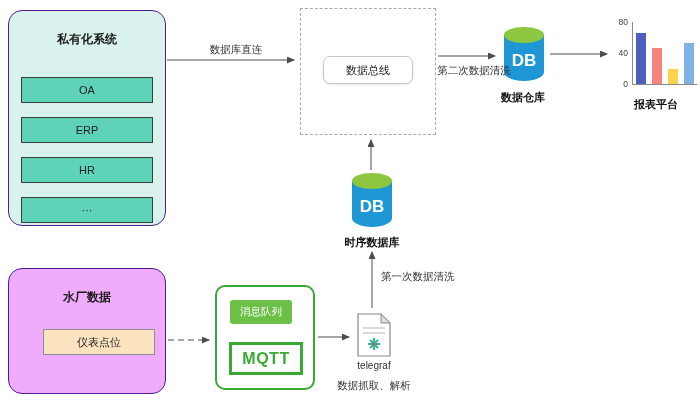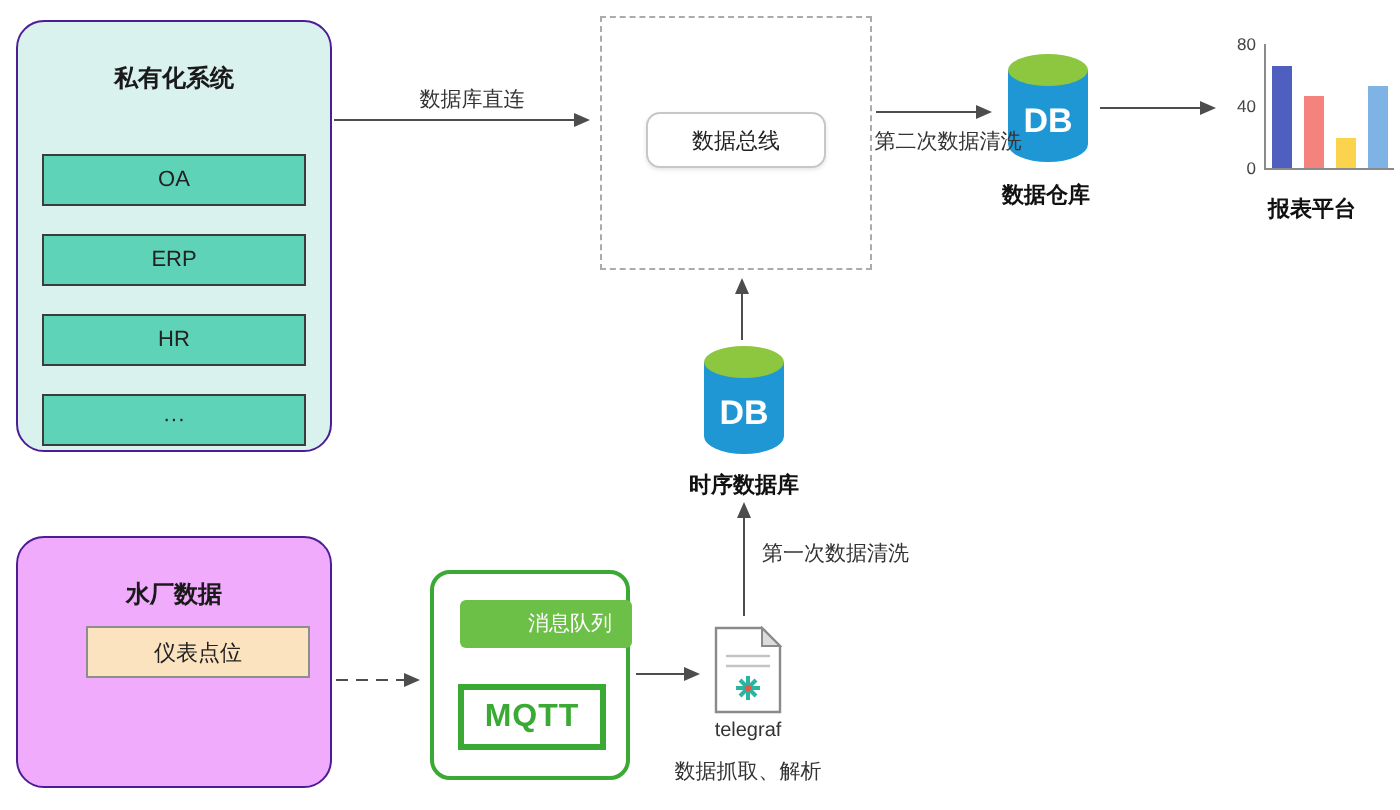--- a/index.html
+++ b/index.html
@@ -38,21 +38,21 @@
   }
 
   .node-label { position:absolute; text-align:center; font-weight:bold; font-size:11px; color:#111; }
   .edge-label { position:absolute; font-size:10.5px; color:#333; white-space:nowrap; }
 
   
   .mqtt-box { position:absolute; left:215px; top:285px; width:100px; height:105px;
     border:2.5px solid #3aaa35; border-radius:10px; background:#fff; box-sizing:border-box; }
   .mqtt-queue { position:absolute; left:13px; top:13px; width:62px; height:24px;
     background:#6cbf47; border-radius:3px; color:#fff;
-    display:flex; align-items:center; justify-content:center; font-size:10.5px;padding-left:24px; }
+    display:flex; align-items:center; justify-content:center; font-size:10.5px; }
   .mqtt-logo { position:absolute; left:12px; top:55px; width:74px; height:33px;
     border:3px solid #3aaa35; box-sizing:border-box;
     display:flex; align-items:center; justify-content:center;
     font-weight:bold; font-size:16px; color:#3aaa35; letter-spacing:.5px; }
 
   
   .chart { position:absolute; left:612px; top:14px; width:88px; height:78px; }
   .ytick { position:absolute; left:0; width:16px; text-align:right; font-size:8.5px; color:#444; transform:translateY(-50%); }
   .plot { position:absolute; left:20px; top:8px; width:64px; height:62px;
     border-left:1px solid #8a8a8a; border-bottom:1px solid #8a8a8a; box-sizing:content-box;
@@ -115,21 +115,21 @@
         <div class="bar" style="height: 51px; background: rgb(78, 95, 192);"></div>
         <div class="bar" style="height: 36px; background: rgb(244, 131, 125);"></div>
         <div class="bar" style="height: 15px; background: rgb(252, 211, 77);"></div>
         <div class="bar" style="height: 41px; background: rgb(127, 178, 229);"></div>
       </div>
   </div>
   <div class="node-label" style="left:612px; top:97px; width:88px;">报表平台</div>
 
   <div class="group peach" style="left:8px; top:268px; width:158px; height:126px;">
     <div class="group-title" style="top:20px;">水厂数据</div>
-    <div class="water-item" style="top:44px;margin-left:24px;">仪表点位</div>
+    <div class="water-item" style="top:60px;margin-left:24px;">仪表点位</div>
   </div>
 
   <div class="mqtt-box">
     <div class="mqtt-queue">消息队列</div>
     <div class="mqtt-logo">MQTT</div>
   </div>
 
   <svg class="icon-abs" style="left:356px; top:312px;" width="36" height="46" viewBox="0 0 36 46">
     <path d="M2 2 L25 2 L34 11 L34 44 L2 44 Z" fill="#ffffff" stroke="#8a8a8a" stroke-width="1.2"></path>
     <path d="M25 2 L25 11 L34 11 Z" fill="#dcdcdc" stroke="#8a8a8a" stroke-width="1"></path>

